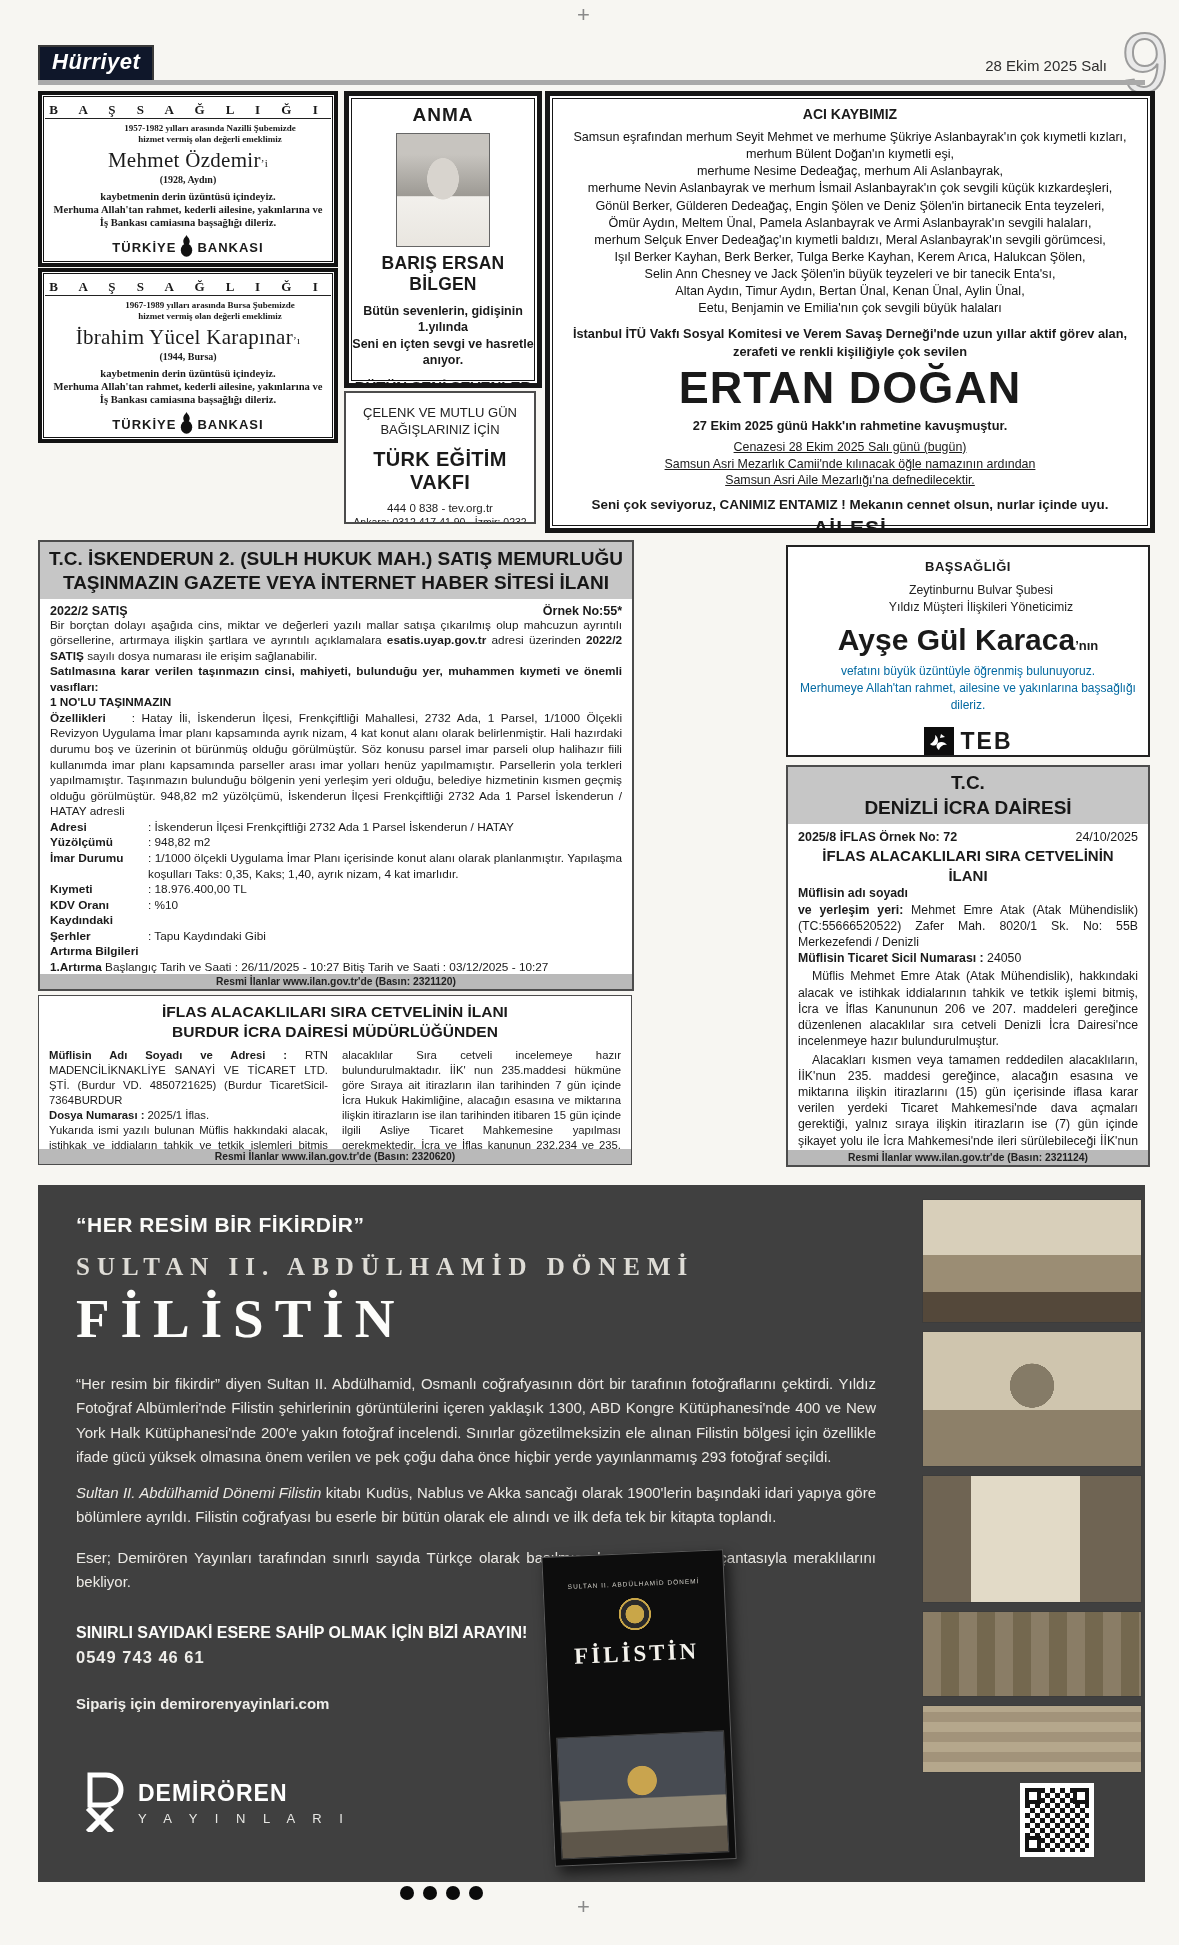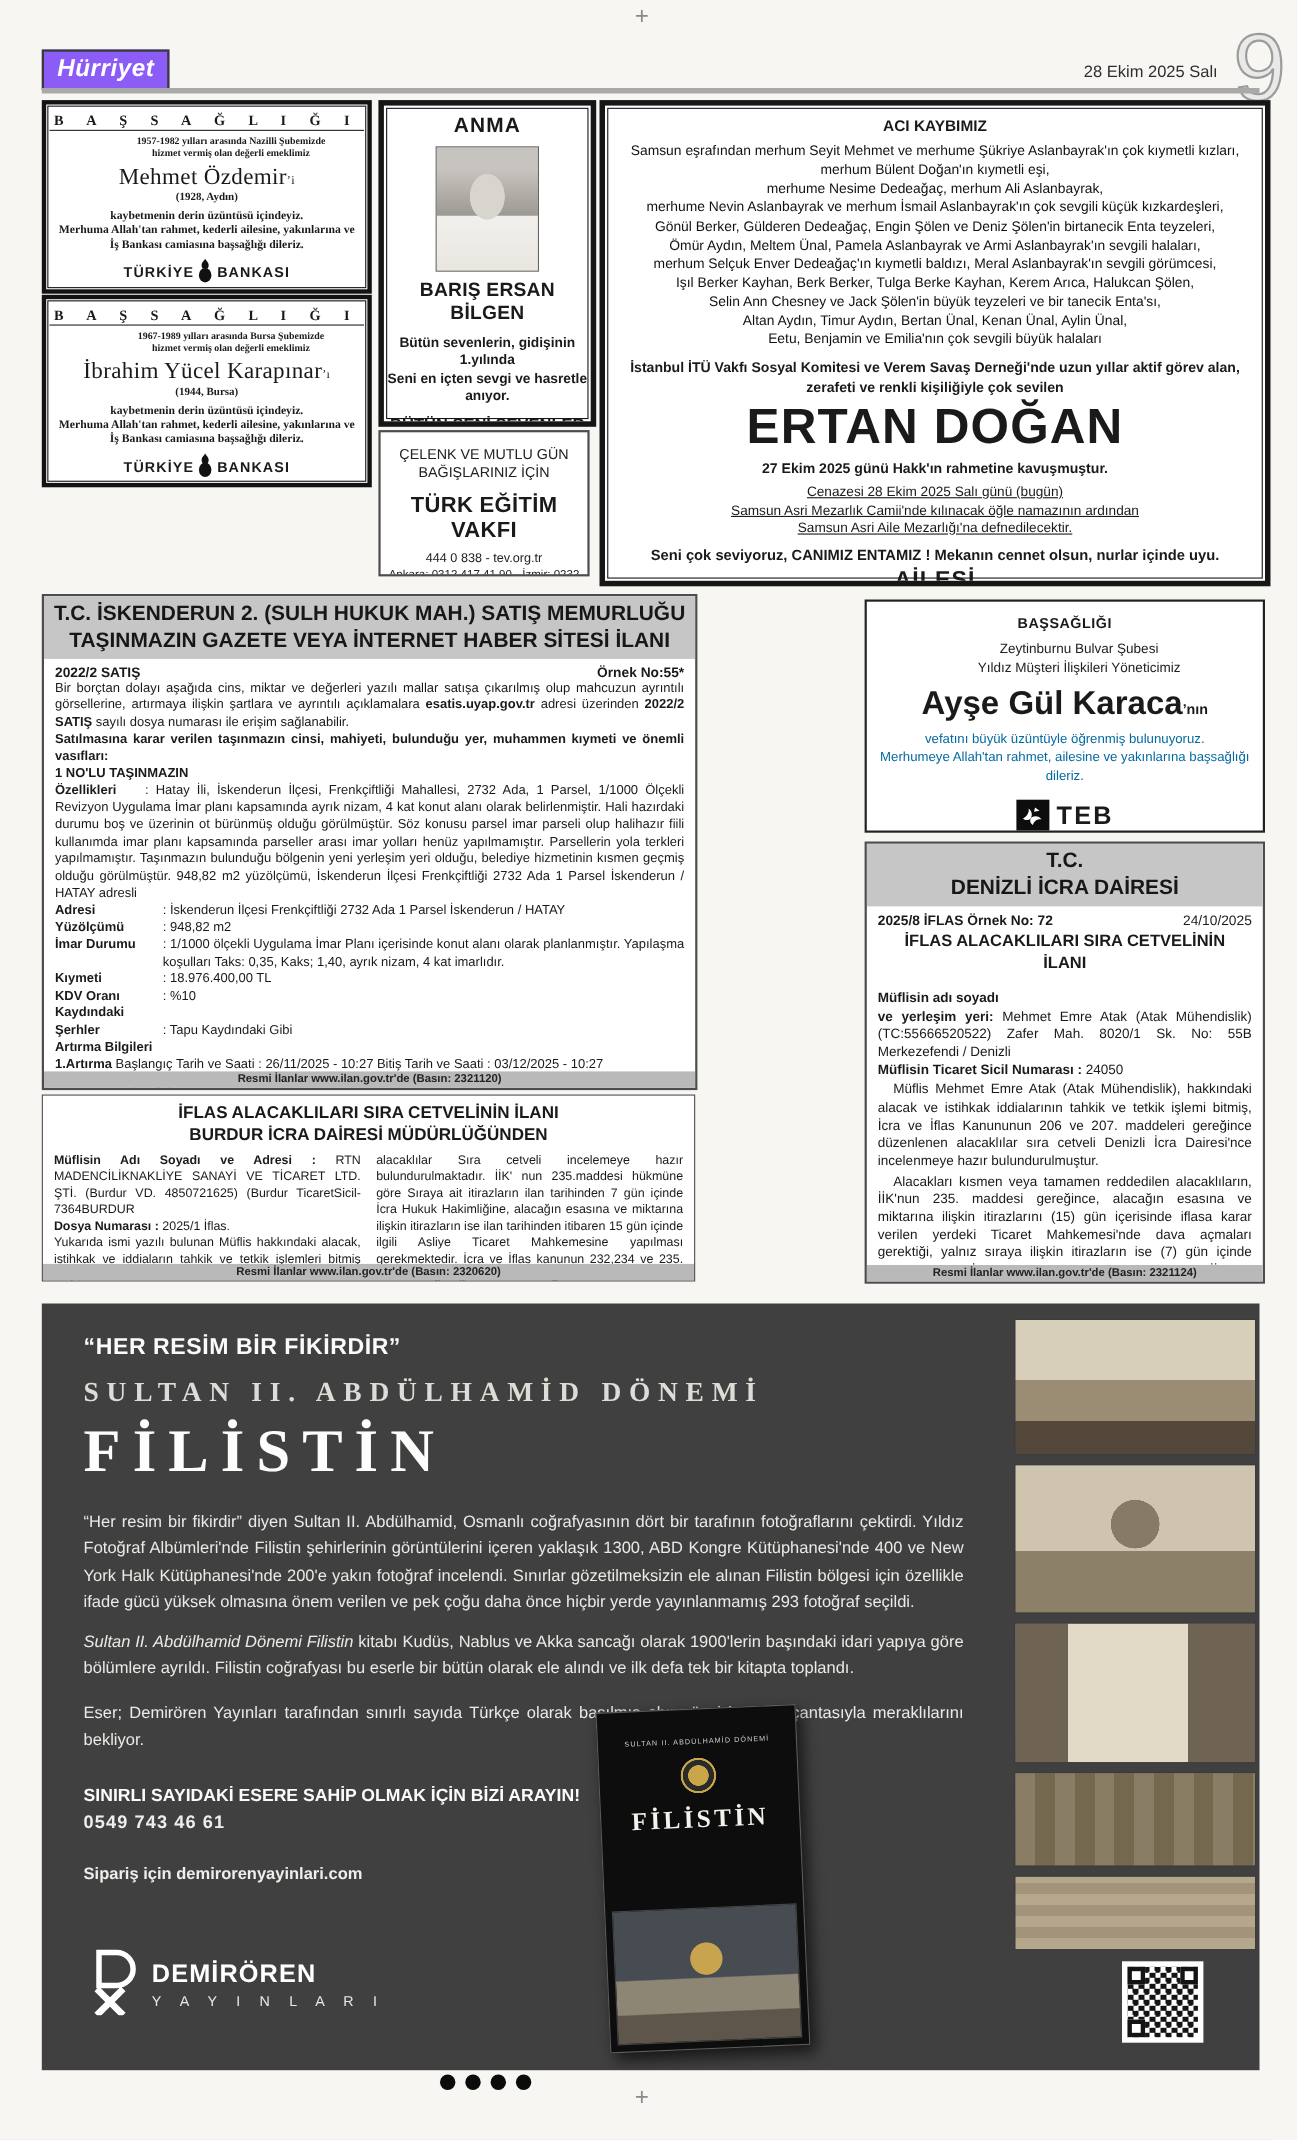--- a/index.html
+++ b/index.html
@@ -2,21 +2,21 @@
 <html><head>
 <meta charset="utf-8">
 <style>
   html,body{margin:0;padding:0;background:#e9e8e4;}
   #page{position:relative;width:1179px;height:1945px;margin:0 auto;background:#f7f6f2;
         font-family:"Liberation Sans",sans-serif;color:#1a1a1a;overflow:hidden;}
   .abs{position:absolute;}
   .serif{font-family:"Liberation Serif","DejaVu Serif",serif;}
   .ctr{text-align:center;}
   .crop{color:#8a8a8a;font-size:22px;font-weight:300;line-height:1;}
-  .brand{background:#8b5cf6;color:#fff;font-weight:bold;font-style:italic;font-size:22px;
+  .brand{background:#0f172a;color:#fff;font-weight:bold;font-style:italic;font-size:22px;
          padding:2px 12px 5px;letter-spacing:.5px;border:2px solid #3a3a3a;text-align:right;}
   .outline-num{font-size:86px;font-weight:300;line-height:.9;color:#e9e9e9;
                -webkit-text-stroke:2px #9c9c9c;}
   
   .wbox{background:#fff;border:4px solid #131313;overflow:hidden;}
   .wbox::after{content:"";position:absolute;inset:1px;border:1px solid #131313;pointer-events:none;}
   .wbox2{background:#fff;border:5px solid #161616;overflow:hidden;}
   .wbox2::after{content:"";position:absolute;inset:2px;border:1px solid #161616;pointer-events:none;}
   .lbox{background:#fff;border:2px solid #4c4c4c;overflow:hidden;}
   
@@ -258,21 +258,21 @@
       <span>T.C.</span><br><span>DENİZLİ İCRA DAİRESİ</span>
     </div>
     <div style="padding:6px 10px 0;">
       <div style="display:flex;justify-content:space-between;font-size:12.5px;">
         <b>2025/8 İFLAS Örnek No: 72</b>
           <span>24/10/2025</span>
       </div>
       <div class="ctr" style="font-weight:bold;font-size:15px;line-height:1.3;margin-top:2px;">
         <span>İFLAS ALACAKLILARI SIRA CETVELİNİN</span><br><span>İLANI</span>
       </div>
-      <div class="legal" style="font-size:12.3px;margin-top:14px;">
+      <div class="legal" style="font-size:12.3px;margin-top:0;">
         <b>Müflisin adı soyadı</b><br>
         <b>ve yerleşim yeri:</b><span> Mehmet Emre Atak (Atak Mühendislik) (TC:55666520522) Zafer Mah. 8020/1 Sk.  No: 55B Merkezefendi / Denizli</span><br>
         <b>Müflisin Ticaret Sicil Numarası :</b><span> 24050</span>
       </div>
       <div class="legal" style="font-size:12.3px;text-indent:14px;margin-top:2px;">Müflis Mehmet Emre Atak (Atak Mühendislik), hakkındaki alacak ve istihkak iddialarının tahkik ve tetkik işlemi bitmiş, İcra ve İflas Kanununun 206 ve 207. maddeleri gereğince düzenlenen alacaklılar sıra cetveli Denizli İcra Dairesi'nce incelenmeye hazır bulundurulmuştur.</div>
       <div class="legal" style="font-size:12.3px;text-indent:14px;margin-top:2px;">Alacakları kısmen veya tamamen reddedilen alacaklıların, İİK'nun 235. maddesi gereğince, alacağın esasına ve miktarına ilişkin itirazlarını (15) gün içerisinde iflasa karar verilen yerdeki Ticaret Mahkemesi'nde dava açmaları gerektiği, yalnız sıraya ilişkin itirazların ise (7) gün içinde şikayet yolu ile İcra Mahkemesi'nde ileri sürülebileceği İİK'nun 166, 232, 234. ve 235. maddeleri gereğince ilan ve tebliğ olunur.</div>
     </div>
     <div class="footbar">Resmi İlanlar www.ilan.gov.tr'de  (Basın: 2321124)</div>
   </div>
 

